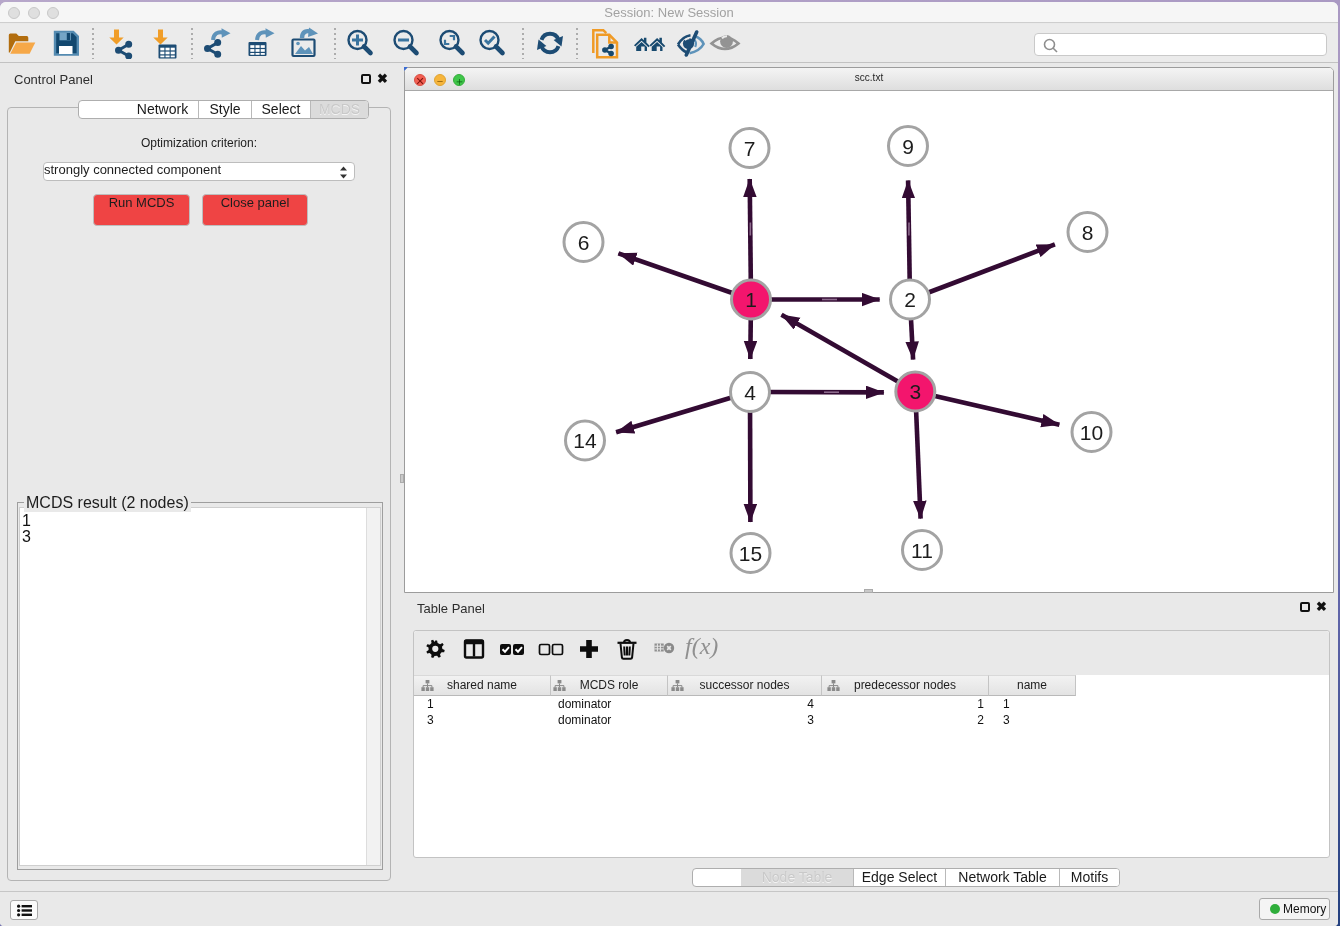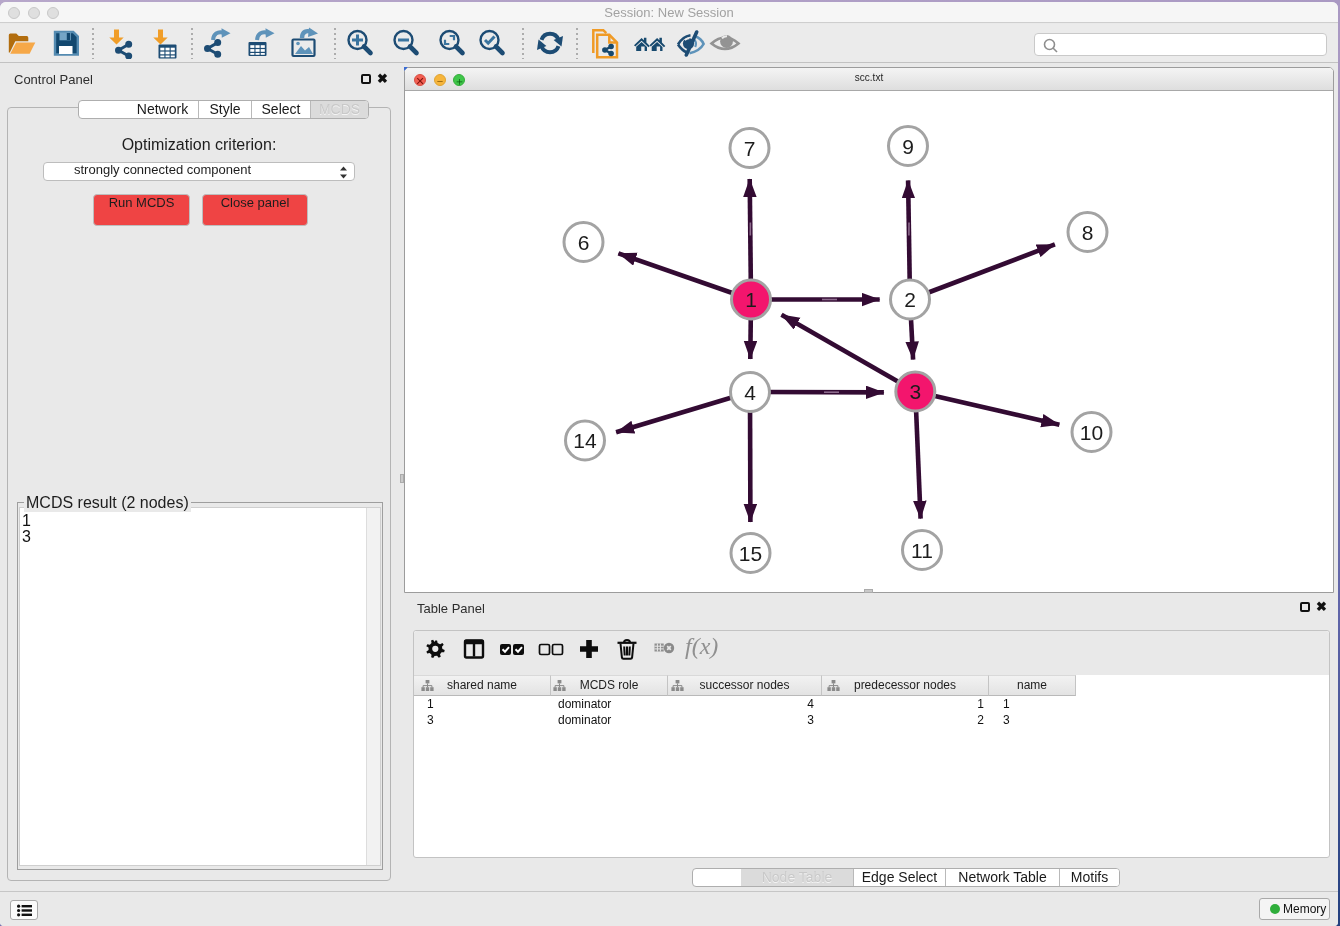--- a/index.html
+++ b/index.html
@@ -13,22 +13,22 @@
 .tbi { position:absolute; top:3px; }
 .tsep { position:absolute; top:4px; width:2px; height:31px; background-image:repeating-linear-gradient(#9c9c9c 0 2px, transparent 2px 5px); background-size:2px 5px; opacity:.8; }
 #search { position:absolute; left:1034px; top:9px; width:293px; height:23px; background:#fff; border:1px solid #c9c9c9; border-radius:4px; }
 
 #cp-label { position:absolute; left:14px; top:70px; font-size:13px; color:#2d2d2d; }
 #cp-panel { position:absolute; left:7px; top:105px; width:384px; height:774px; border:1px solid #b4b4b4; border-radius:4px; background:#e9e9e9; }
 .tabs { position:absolute; display:flex; border:1px solid #aeaeae; border-radius:4px; background:#fff; overflow:hidden;padding-left:48px; }
 .tab { font-size:14px; color:#1a1a1a; text-align:center; background:#fff; border-right:1px solid #b9b9b9; line-height:17px; height:17px; }
 .tab:last-child { border-right:none; }
 .tab.sel { background:#dbdbdb; color:#c9c9c9; text-shadow:0 1px 0 #f4f4f4; }
-#opt-label { position:absolute; left:7px; top:134px; width:384px; text-align:center; font-size:16px; color:#1d1d1d; }
-#opt-select { position:absolute; left:43px; top:160px; width:312px; height:19px; background:#fff; border:1px solid #bdbdbd; border-radius:4px; font-size:13px; color:#1d1d1d; line-height:14px; padding-left:30px; }
+#opt-label { position:absolute; left:7px; top:134px; width:384px; text-align:center; font-size:12px; color:#1d1d1d; }
+#opt-select { position:absolute; left:43px; top:160px; width:312px; height:19px; background:#fff; border:1px solid #bdbdbd; border-radius:4px; font-size:13px; color:#1d1d1d; line-height:14px; padding-left:0; }
 .btn { position:absolute; height:32px; background:#ef4444; border:1px solid #bdbdbd; border-radius:4px; font-size:13px; color:#1d1d1d; text-align:center; line-height:16px; }
 #mcds-box { position:absolute; left:17px; top:500px; width:366px; height:368px; border:1px solid #9e9e9e; }
 #mcds-legend { position:absolute; left:24px; top:492px; font-size:16px; color:#1d1d1d; background:#e9e9e9; padding:0 2px; }
 #mcds-white { position:absolute; left:19px; top:505px; width:362px; height:359px; background:#fff; border:1px solid #cfcfcf; font-size:16px; color:#111; line-height:15.5px; padding:5px 0 0 2px; }
 #mcds-scroll { position:absolute; left:366px; top:506px; width:14px; height:357px; background:#f2f2f2; border-left:1px solid #ddd; }
 
 #net { position:absolute; left:404px; top:65px; width:930px; height:526px; border:1px solid #9c9c9c; border-radius:5px 5px 0 0; background:#fff; }
 #net-tb { position:absolute; left:0; top:0; width:100%; height:23px; background:linear-gradient(#f4f4f4,#dedede); border-bottom:1px solid #a8a8a8; border-radius:4px 4px 0 0; }
 #net-title { position:absolute; width:100%; top:4px; text-align:center; font-size:10px; color:#262626; }
 .mtl { position:absolute; top:5.5px; width:12px; height:12px; border-radius:50%; font-size:11px; line-height:12px; text-align:center; }

